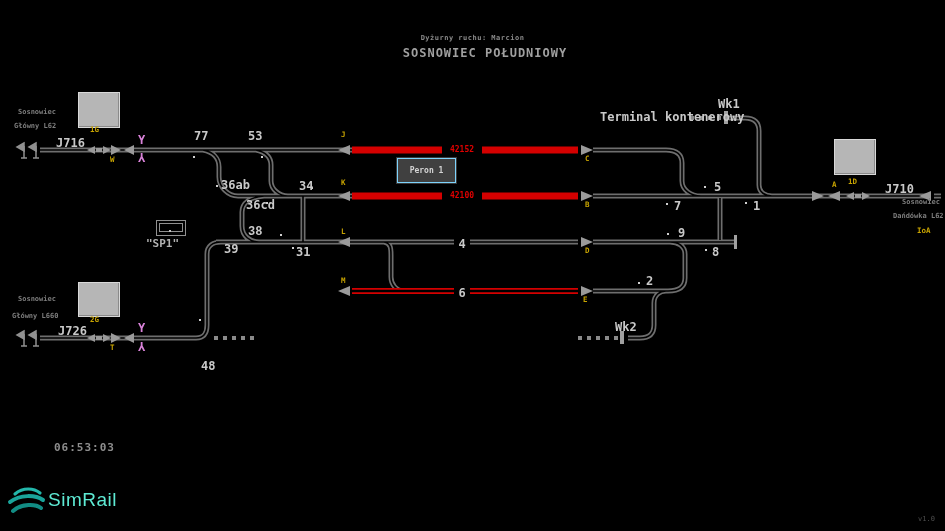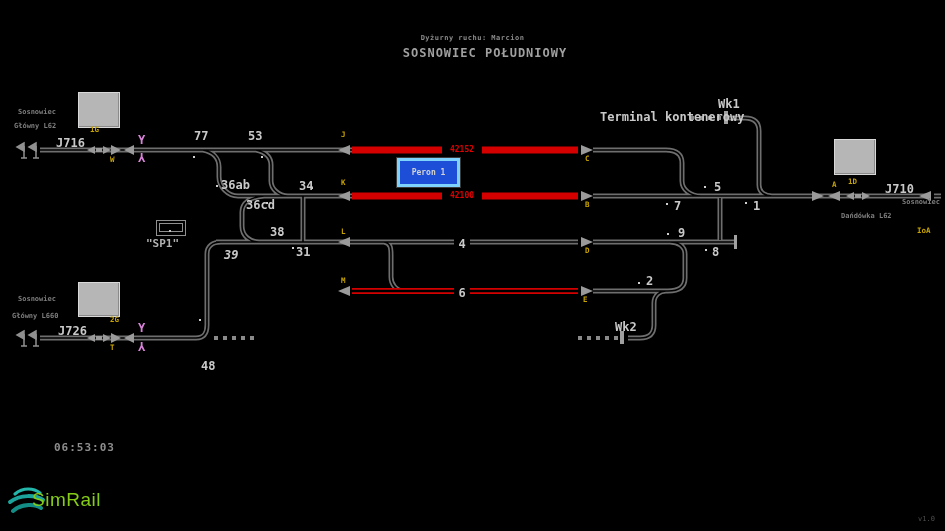--- a/index.html
+++ b/index.html
@@ -14,30 +14,30 @@
   .w{font-size:12px;font-weight:bold;color:#c9c9c9;}
   .dim{font-size:7px;font-weight:bold;color:#7d7d7d;}
   .y{font-size:7.5px;font-weight:bold;color:#c7a300;}
   .red{font-size:8px;font-weight:bold;color:#e00000;}
   .mag{font-size:12px;font-weight:bold;color:#d983d9;}
   .flip{transform:rotate(180deg);}
   .ctr{transform:translateX(-50%);}
   .sp1t{font-size:11px;font-weight:bold;color:#b3b3b3;}
   .grayBox{position:absolute;background:#b6b6b6;border:1px solid #d8d8d8;
            box-shadow:inset -1px -1px 0 #8a8a8a;}
-  .peronBox{position:absolute;left:397px;top:158px;width:57px;height:23px;background:#1d4ed8;
-            border:3px solid #7dd3fc;outline:1px solid #3a3a3a;color:#d4d4d4;
+  .peronBox{position:absolute;left:397px;top:158px;width:57px;height:23px;background:#404040;
+            border:1px solid #7dd3fc;outline:1px solid #3a3a3a;color:#d4d4d4;
             font:bold 8px "DejaVu Sans Mono",monospace;display:flex;align-items:center;justify-content:center;}
   .sp1Box{position:absolute;left:156px;top:220px;width:28px;height:14px;border:1px solid #909090;background:#000;}
   .sp1Inner{position:absolute;left:2px;top:2px;right:2px;height:7px;border:1px solid #909090;}
   .sp1Dot{position:absolute;left:12px;top:9px;width:2px;height:2px;background:#c0c0c0;}
   .clock{position:absolute;left:54px;top:441px;font:bold 11px "DejaVu Sans Mono",monospace;
          color:#8d8d8d;letter-spacing:1px;}
-  .logoText{position:absolute;left:32px;top:489px;font:500 19px "Liberation Sans",sans-serif;
-            color:#84cc16;letter-spacing:.5px;}
+  .logoText{position:absolute;left:48px;top:489px;font:500 19px "Liberation Sans",sans-serif;
+            color:#5eead4;letter-spacing:.5px;}
   .version{position:absolute;left:918px;top:515px;font:7px "DejaVu Sans Mono",monospace;color:#4f4f4f;}
 </style>
 </head>
 <body>
 
 <div id="stage">
 
   <div class="hdr-sub">Dyżurny ruchu: Marcion</div>
   <div class="hdr-title">SOSNOWIEC POŁUDNIOWY</div>
 
@@ -148,22 +148,22 @@
       <span class="lb w" style="left: 56px; top: 137px;">J716</span>
       <span class="lb y" style="left: 90px; top: 126px;">1G</span>
       <span class="lb y" style="left: 110px; top: 156px;">W</span>
       <span class="lb mag" style="left: 138px; top: 134px;">Y</span>
       <span class="lb mag flip" style="left: 138px; top: 151px;">Y</span>
       <span class="lb w" style="left: 194px; top: 130px;">77</span>
       <span class="lb w" style="left: 248px; top: 130px;">53</span>
       <span class="lb w" style="left: 221px; top: 179px;">36ab</span>
       <span class="lb w" style="left: 246px; top: 199px;">36cd</span>
       <span class="lb w" style="left: 299px; top: 180px;">34</span>
-      <span class="lb w" style="left: 270px; top: 226px;">38</span>
-      <span class="lb w" style="left: 224px; top: 249px; font-style: italic;">39</span>
+      <span class="lb w" style="left: 248px; top: 226px; font-family: Liberation Mono, monospace;">38</span>
+      <span class="lb w" style="left: 224px; top: 243px;">39</span>
       <span class="lb w" style="left: 296px; top: 246px;">31</span>
       <span class="lb w" style="left: 201px; top: 340px; margin-top: 20px;">48</span>
       <span class="lb y" style="left: 341px; top: 131px;">J</span>
       <span class="lb y" style="left: 341px; top: 179px;">K</span>
       <span class="lb y" style="left: 341px; top: 228px;">L</span>
       <span class="lb y" style="left: 341px; top: 277px;">M</span>
       <span class="lb y" style="left: 585px; top: 155px;">C</span>
       <span class="lb y" style="left: 585px; top: 201px;">B</span>
       <span class="lb y" style="left: 585px; top: 247px;">D</span>
       <span class="lb y" style="left: 583px; top: 296px;">E</span>
@@ -178,25 +178,25 @@
       <span class="lb w" style="left: 712px; top: 246px;">8</span>
       <span class="lb w" style="left: 646px; top: 275px;">2</span>
       <span class="lb w" style="left: 718px; top: 98px;">Wk1</span>
       <span class="lb w" style="left: 615px; top: 321px; text-align: center;">Wk2</span>
       <span class="lb w" style="left: 600px; top: 111px;">Terminal kontenerowy</span>
       <span class="lb y" style="left: 832px; top: 181px;">A</span>
       <span class="lb y" style="left: 848px; top: 178px;">1D</span>
       <span class="lb w" style="left: 885px; top: 183px;">J710</span>
       <span class="lb y" style="left: 917px; top: 179px; margin-top: 48px;">IoA</span>
       <span class="lb dim" style="left: 902px; top: 199px;">Sosnowiec</span>
-      <span class="lb dim" style="left: 841px; top: 213px;">Dańdówka L62</span>
+      <span class="lb dim" style="left: 893px; top: 213px;">Dańdówka L62</span>
       <span class="lb dim" style="left: 18px; top: 296px;">Sosnowiec</span>
       <span class="lb dim" style="left: 12px; top: 313px;">Główny L660</span>
       <span class="lb w" style="left: 58px; top: 325px;">J726</span>
-      <span class="lb y" style="left: 90px; top: 316px; margin-left: 20px;">2G</span>
+      <span class="lb y" style="left: 90px; top: 316px;">2G</span>
       <span class="lb y" style="left: 110px; top: 344px;">T</span>
       <span class="lb mag" style="left: 138px; top: 322px;">Y</span>
       <span class="lb mag flip" style="left: 138px; top: 340px;">Y</span>
       <span class="lb sp1t" style="left: 146px; top: 238px;">"SP1"</span>
     </div>
 
   <div class="clock">06:53:03</div>
 
   <svg width="40" height="40" style="left:6px;top:482px">
     <path d="M9 12 C17 5 28 6 34 11" stroke="#23b7ab" stroke-width="3.2" fill="none" stroke-linecap="round"></path>

